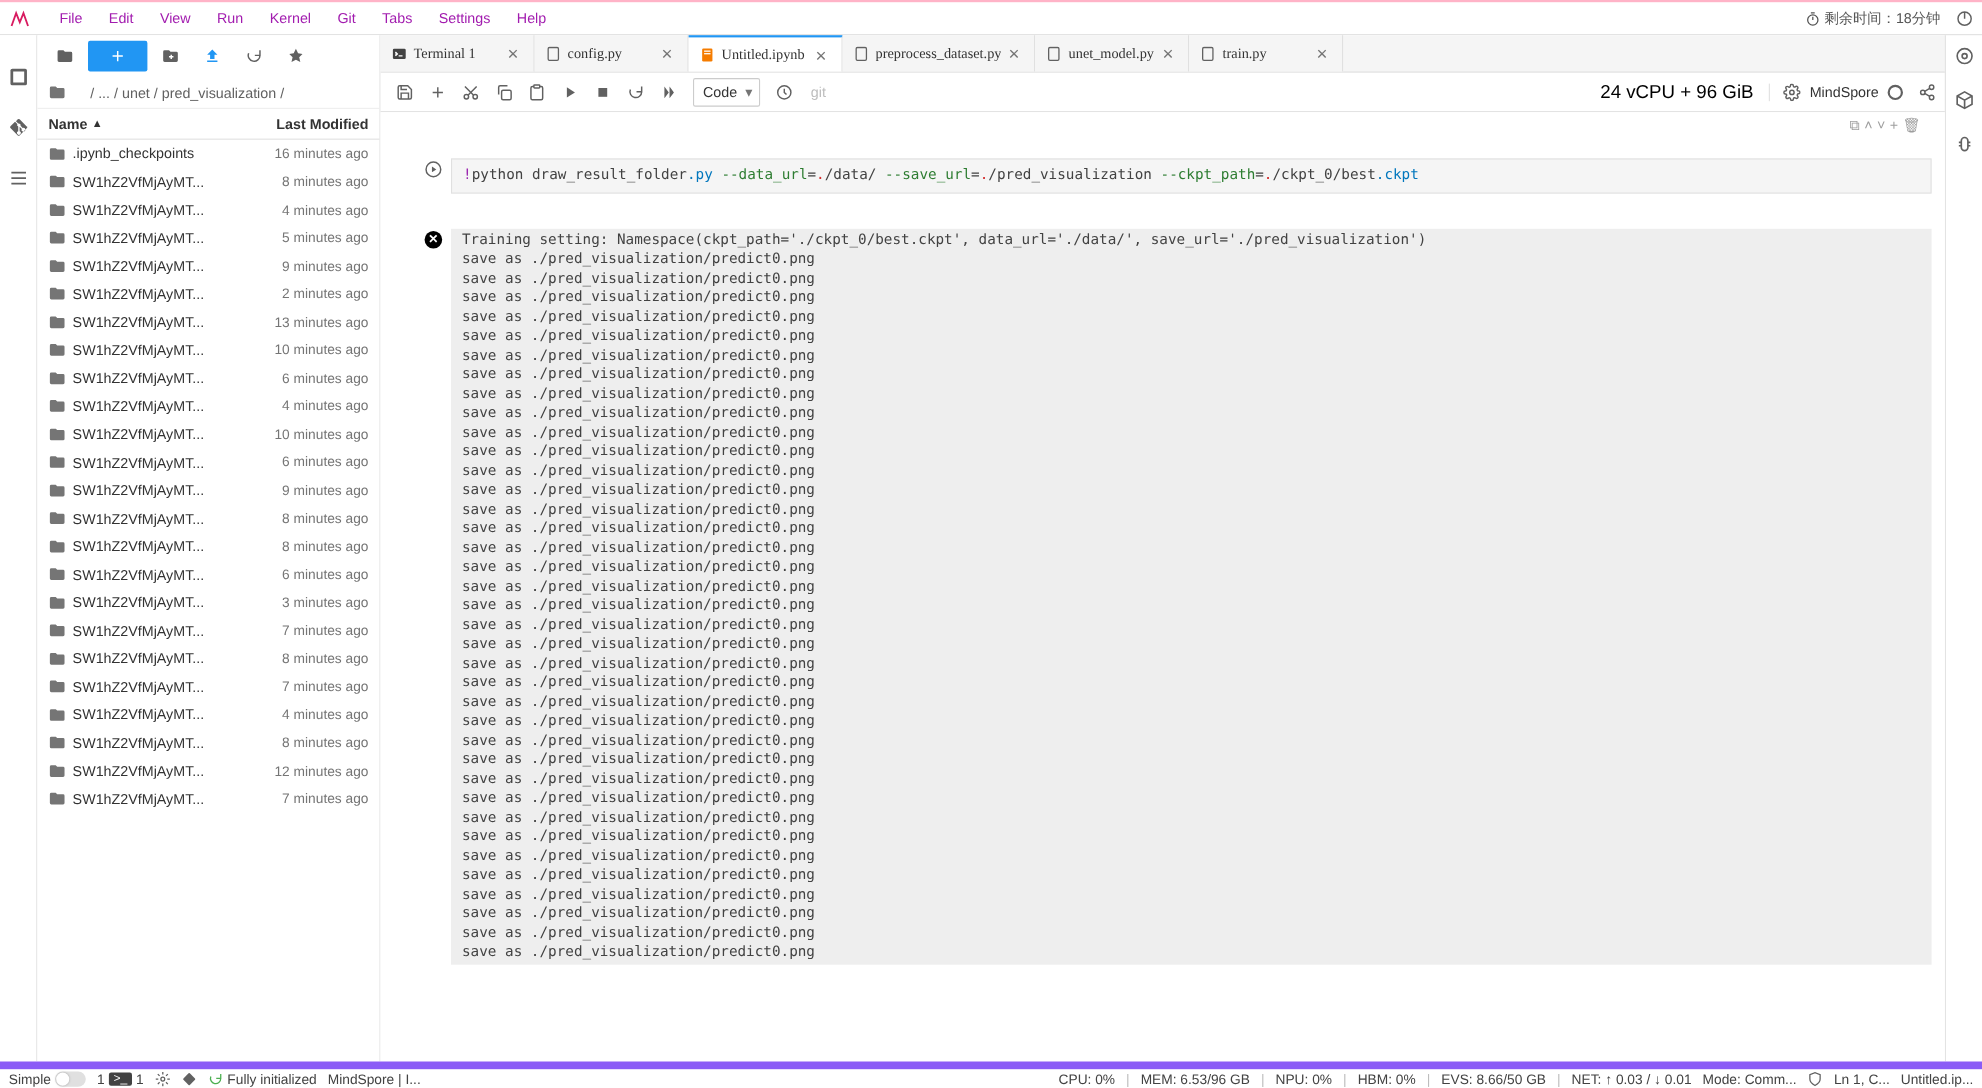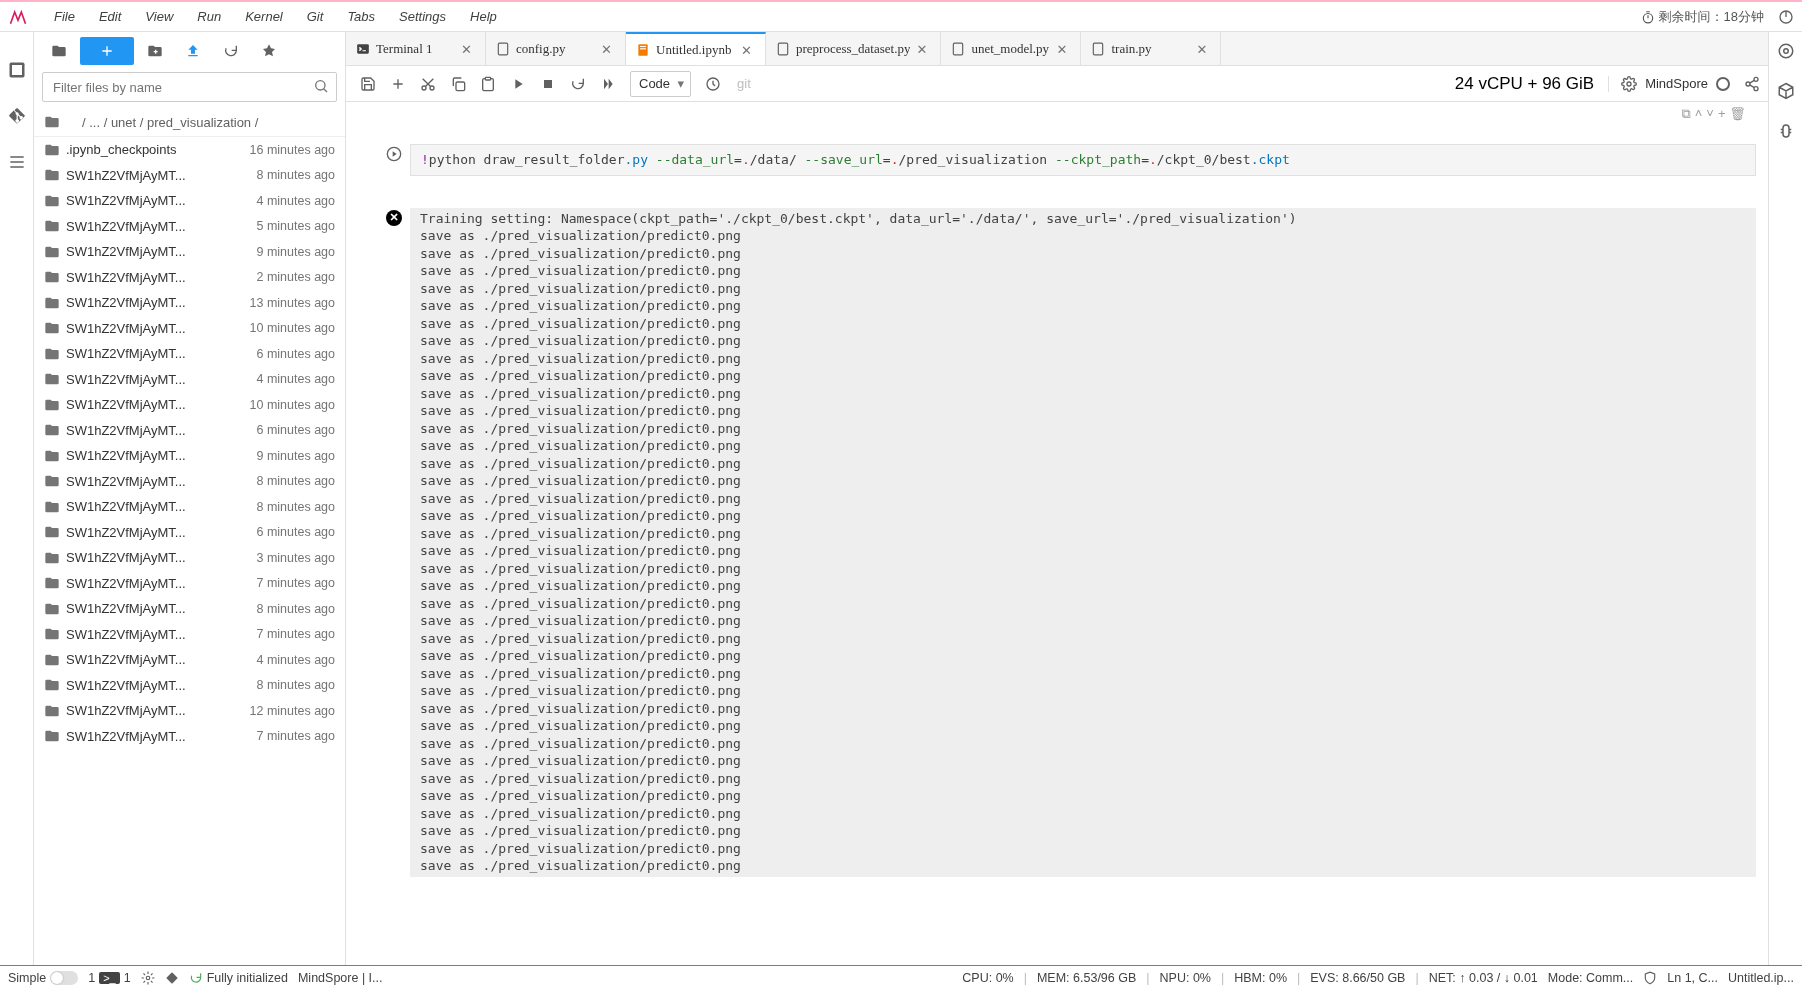--- a/index.html
+++ b/index.html
@@ -1,20 +1,20 @@
 <!DOCTYPE html>
 <html><head>
 <meta charset="utf-8">
 <style>
 * { box-sizing: border-box; margin: 0; padding: 0; }
 body { font-family: -apple-system, BlinkMacSystemFont, "Segoe UI", Helvetica, Arial, sans-serif; font-size: 13px; color: #333; background: #fff; overflow: hidden; width: 1802px; height: 989px; position: relative; }
 .top-border { height: 2px; background: #ffb3c7; }
 .menubar { height: 30px; display: flex; align-items: center; padding: 0 8px; border-bottom: 1px solid #e0e0e0; }
 .logo { width: 20px; height: 20px; margin-right: 14px; color: #d81b60; display:flex; align-items:center; justify-content:center;}
-.menu-item { padding: 4px 12px; cursor: pointer; font-size: 13px; color: #404040; font-style: italic; }
+.menu-item { padding: 4px 12px; cursor: pointer; font-size: 13px; color: #a21caf; }
 .menu-spacer { flex: 1; }
 .time-remaining { font-size: 13px; color: #555; margin-right: 14px; display:flex; align-items:center; gap:4px;}
 .main-row { display: flex; height: calc(100% - 32px - 24px); }
 .left-rail { width: 34px; background: #fff; border-right: 1px solid #e0e0e0; display:flex; flex-direction:column; align-items:center; padding-top:28px; gap:26px;}
 .left-rail .rail-icon { width:20px; height:20px; cursor:pointer; color:#616161;}
 .file-panel { width: 312px; border-right: 1px solid #e0e0e0; display:flex; flex-direction:column; background:#fff;}
 .file-toolbar { height: 38px; display:flex; align-items:center; padding: 0 8px; gap:4px; border-bottom:1px solid transparent;}
 .tb-btn { width: 34px; height:28px; display:flex; align-items:center; justify-content:center; cursor:pointer; color:#616161; border-radius:2px;}
 .tb-btn.primary { background:#2196f3; color:#fff; width:54px;}
 .filter-box { margin: 2px 8px 6px 8px; position:relative;}
@@ -56,21 +56,21 @@
 .code-line .magic{color:#9c27b0;}
 .code-line .arg{color:#2e7d32;}
 .code-line .path{color:#d32f2f;}
 .code-line .ext{color:#0277bd;}
 .output-cell .prompt-col .error-icon{width:16px;height:16px; background:#000; color:#fff; border-radius:50%; display:flex; align-items:center; justify-content:center; font-size:11px; font-weight:bold;}
 .output-body{flex:1; font-family:Menlo,Consolas,monospace; font-size:13px; line-height:17.5px; white-space:pre-wrap; color:#424242; padding:2px 10px; background:#eeeeee;}
 .cell-toolbar-float{position:absolute; top:4px; right:22px; display:flex; gap:4px; color:#9e9e9e;}
 .cell-toolbar-float div{cursor:pointer;}
 .right-rail { width:34px; border-left:1px solid #e0e0e0; display:flex; flex-direction:column; align-items:center; padding-top:10px; gap:22px;}
 .right-rail .rail-icon{width:18px;height:18px;cursor:pointer;color:#616161;}
-.statusbar{position:absolute; bottom:0; left:0; right:0; height:24px; border-top:1px solid #8b5cf6; display:flex; align-items:center; padding:0 8px; font-size:12.5px; color:#424242; gap:10px; background:#fff;}
+.statusbar{position:absolute; bottom:0; left:0; right:0; height:24px; border-top:7px solid #8b5cf6; display:flex; align-items:center; padding:0 8px; font-size:12.5px; color:#424242; gap:10px; background:#fff;}
 .status-item{display:flex;align-items:center;gap:4px; white-space:nowrap;}
 .status-sep{color:#bdbdbd;}
 .toggle{width:28px; height:14px; background:#e0e0e0; border-radius:7px; position:relative;}
 .toggle::after{content:""; width:12px;height:12px;background:#fff;border-radius:50%; position:absolute;top:1px;left:1px; box-shadow:0 0 2px rgba(0,0,0,0.3);}
 .term-badge{background:#424242;color:#fff;padding:0 4px;border-radius:2px;font-size:11px;}
 svg{display:block;}
 .notebook-area::-webkit-scrollbar{width:14px;}
 .notebook-area::-webkit-scrollbar-thumb{background:#bdbdbd; border-radius:7px;}
 .notebook-area::-webkit-scrollbar-track{background:#f5f5f5;}
 </style>
@@ -148,34 +148,32 @@
           <svg width="16" height="16" viewBox="0 0 24 24" fill="none" stroke="#616161" stroke-width="2">
             <path d="M20 11A8 8 0 114.6 8M20 4v7h-7"></path>
           </svg>
         </div>
       <div class="tb-btn">
           <svg width="16" height="16" viewBox="0 0 24 24" fill="#616161">
             <path d="M12 2l3 6 6 1-4.5 4.5L18 20l-6-3-6 3 1.5-6.5L3 9l6-1 3-6z"></path>
           </svg>
         </div>
     </div>
-    <div class="filter-box">
-      <input type="text" placeholder="Filter files by name" style="">
-      <span class="search-icon">
-          <svg width="16" height="16" viewBox="0 0 24 24" fill="none" stroke="#757575" stroke-width="2">
-            <circle cx="11" cy="11" r="7"></circle>
-            <path d="M21 21l-5-5"></path>
-          </svg>
-        </span>
-    </div>
     <div class="breadcrumb">
       <svg width="16" height="16" viewBox="0 0 24 24" fill="#757575">
           <path d="M10 4H4a2 2 0 00-2 2v12a2 2 0 002 2h16a2 2 0 002-2V8a2 2 0 00-2-2h-8l-2-2z"></path>
         </svg>
       <span id="breadcrumb-parts"> / ... / unet / pred_visualization /</span>
+    </div>
+    <div class="file-header">
+      <div class="name-col">
+          <span>Name</span> 
+          <span style="font-size:10px;">▲</span>
+        </div>
+      <div class="mod-col">Last Modified</div>
     </div>
     <div class="file-list" id="file-list">
         <div class="file-row">
           <span class="folder-icon">
             <svg width="16" height="16" viewBox="0 0 24 24" fill="#757575">
               <path d="M10 4H4a2 2 0 00-2 2v12a2 2 0 002 2h16a2 2 0 002-2V8a2 2 0 00-2-2h-8l-2-2z"></path>
             </svg>
           </span>
           <span class="fname">.ipynb_checkpoints</span>
           <span class="fmod">16 minutes ago</span>

